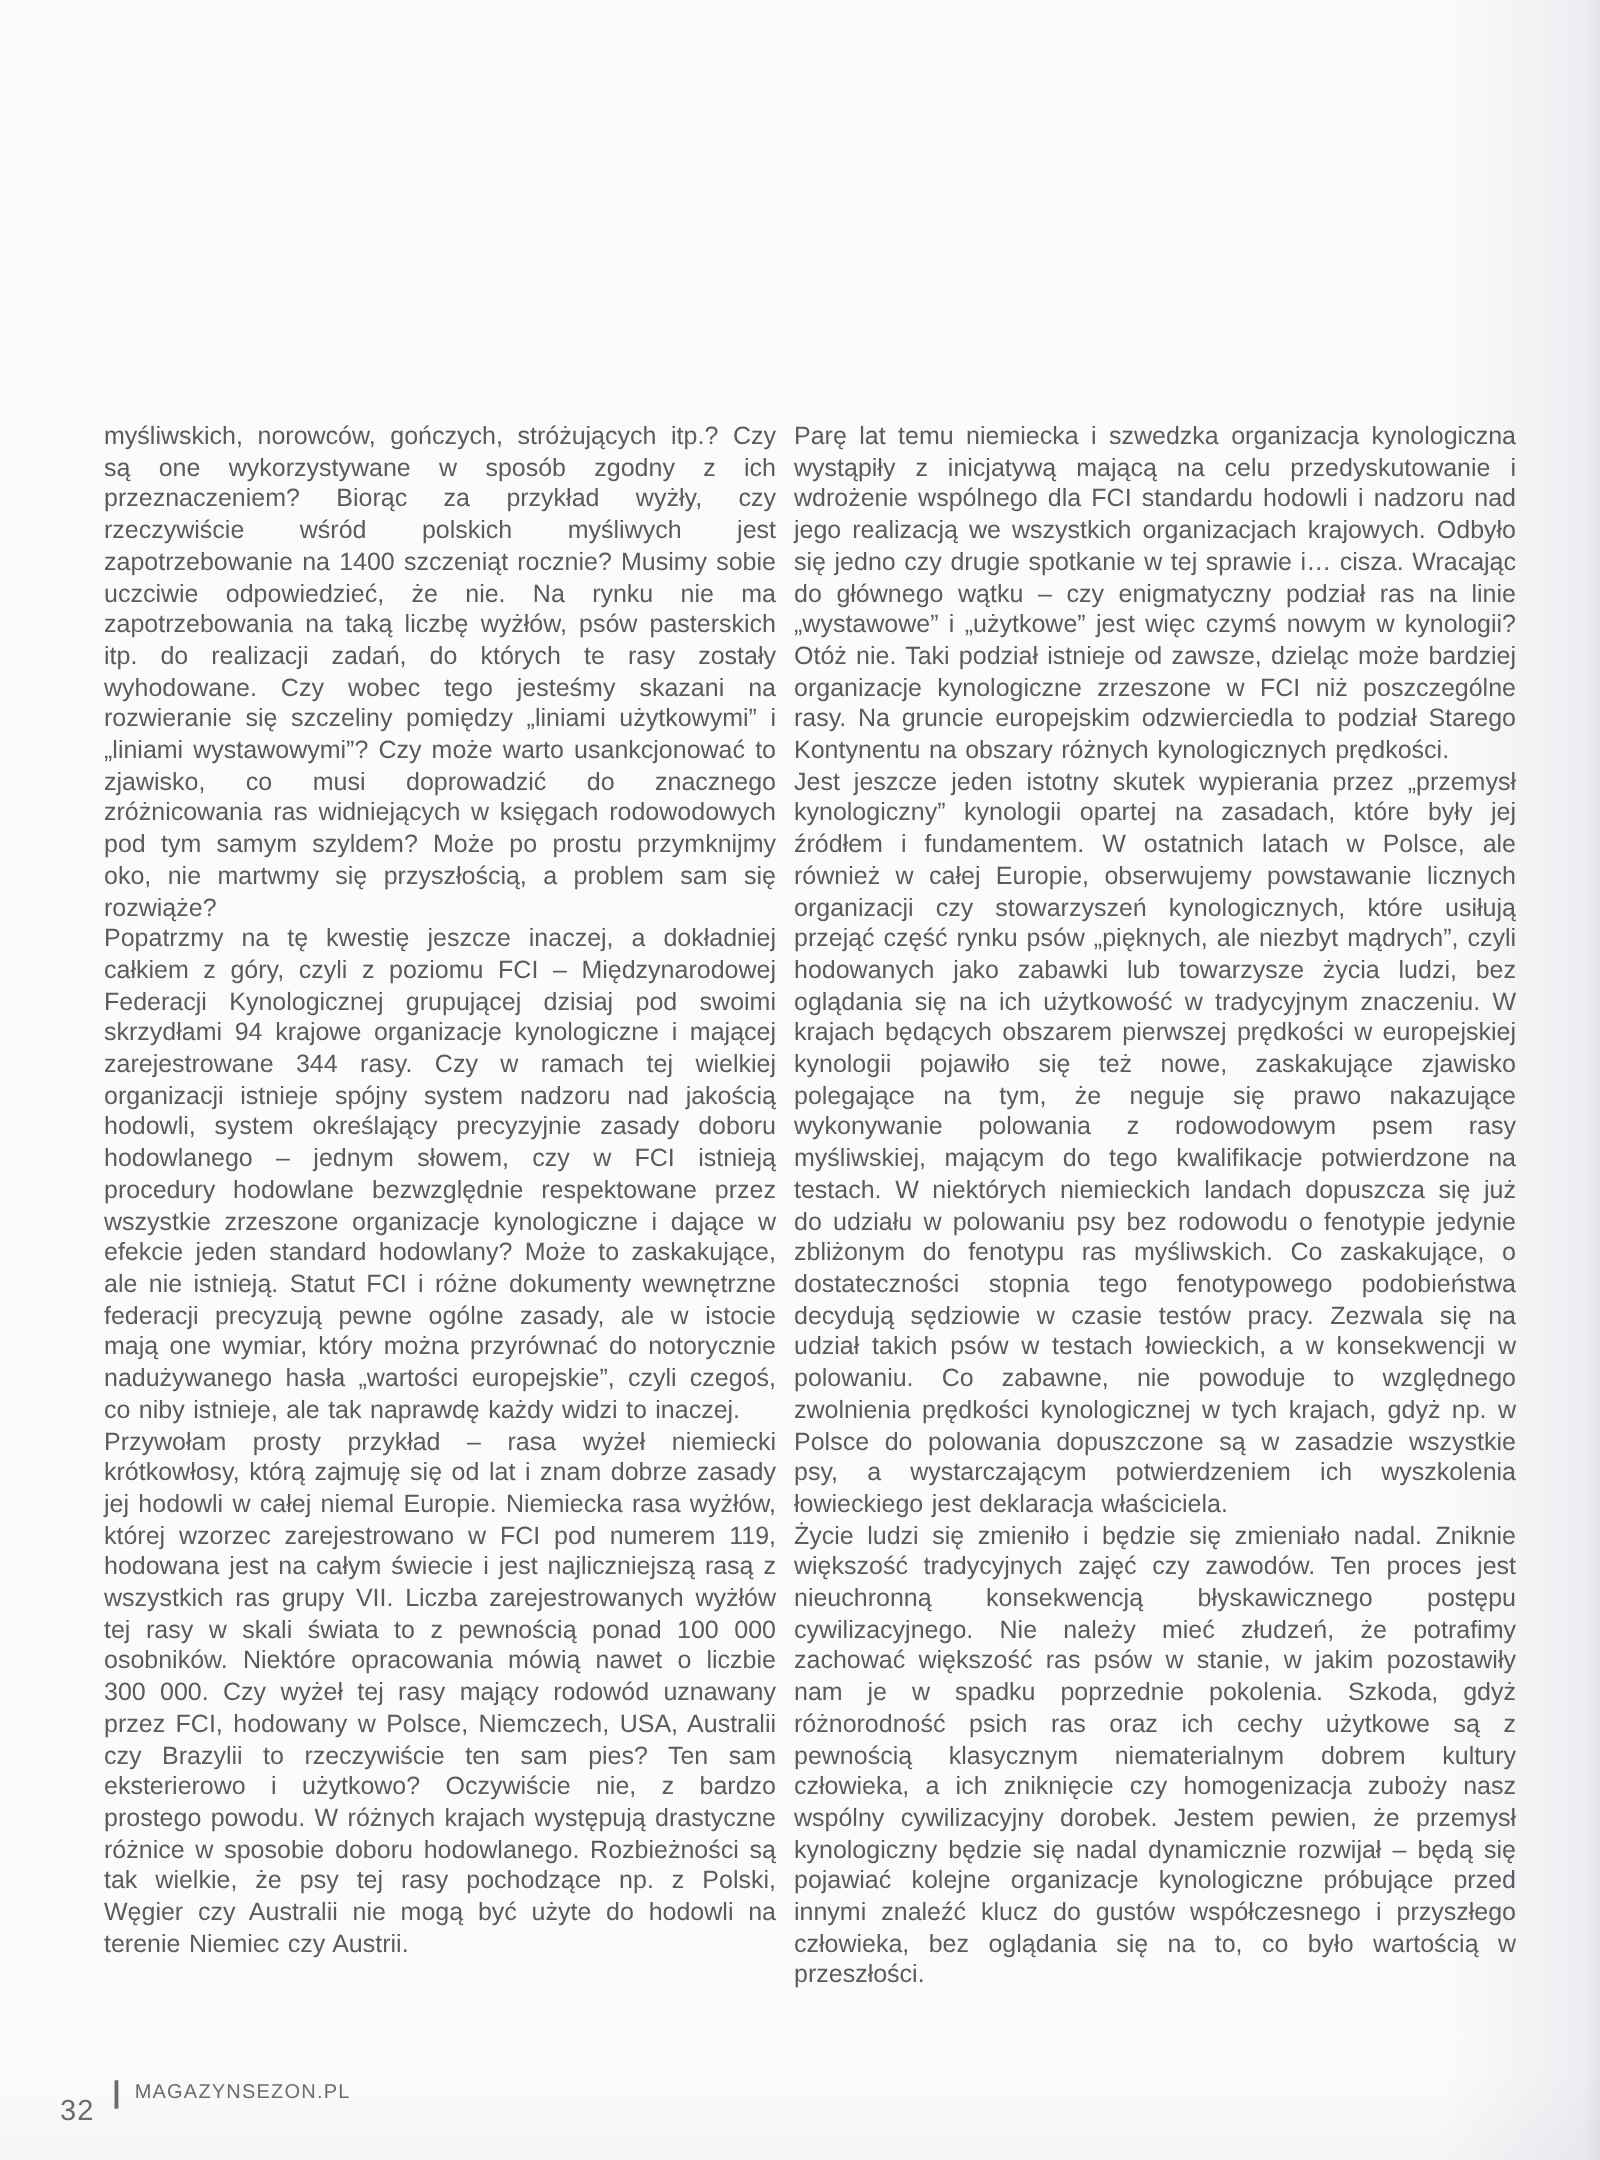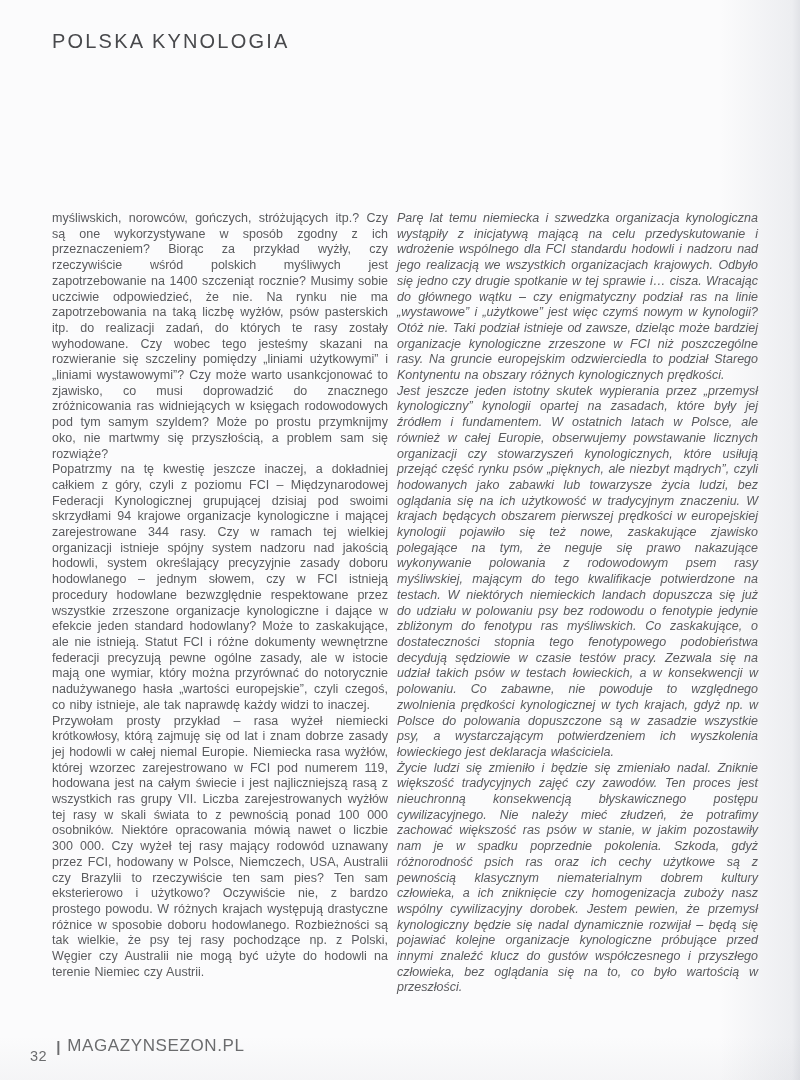--- a/index.html
+++ b/index.html
@@ -39,21 +39,21 @@
     gap: 9px;
   }
   .col {
     font-size: 12.5px;
     line-height: 15.7px;
     text-align: justify;
     text-justify: inter-word;
     word-spacing: 0.06em;
   }
   .col.left  { width: 336px; flex: 0 0 336px; }
-  .col.right { flex: 1; font-style: italic; }
+  .col.right { flex: 1; }
   .col p { margin: 0; }
   .page-footer {
     position: absolute;
     left: 30px;
     bottom: 16px;
     display: flex;
     align-items: center;
     color: var(--footer_text, #6b6c6e);
   }
   .page-number {
@@ -61,31 +61,30 @@
     letter-spacing: 0.5px;
     margin-top: 20px;
   }
   .footer-sep {
     font-size: 15px;
     font-weight: 700;
     margin: 0 7px 0 9px;
     color: var(--footer_text, #6b6c6e);
   }
   .site-name {
-    font-size: 17px;
+    font-size: 10px;
     letter-spacing: 0.6px;
     font-weight: 500;
   }
 </style>
 </head>
 <body>
 
 <div class="page">
 
-  <h1 class="masthead">POLSKA KYNOLOGIA</h1>
 
   <div class="columns">
 
     <div class="col left">
       <p>myśliwskich, norowców, gończych, stróżujących itp.? Czy są one wykorzystywane w sposób zgodny z ich przeznaczeniem? Biorąc za przykład wyżły, czy rzeczywiście wśród polskich myśliwych jest zapotrzebowanie na 1400 szczeniąt rocznie? Musimy sobie uczciwie odpowiedzieć, że nie. Na rynku nie ma zapotrzebowania na taką liczbę wyżłów, psów pasterskich itp. do realizacji zadań, do których te rasy zostały wyhodowane. Czy wobec tego jesteśmy skazani na rozwieranie się szczeliny pomiędzy „liniami użytkowymi” i „liniami wystawowymi”? Czy może warto usankcjonować to zjawisko, co musi doprowadzić do znacznego zróżnicowania ras widniejących w księgach rodowodowych pod tym samym szyldem? Może po prostu przymknijmy oko, nie martwmy się przyszłością, a problem sam się rozwiąże?</p>
       <p>Popatrzmy na tę kwestię jeszcze inaczej, a dokładniej całkiem z góry, czyli z poziomu FCI – Międzynarodowej Federacji Kynologicznej grupującej dzisiaj pod swoimi skrzydłami 94 krajowe organizacje kynologiczne i mającej zarejestrowane 344 rasy. Czy w ramach tej wielkiej organizacji istnieje spójny system nadzoru nad jakością hodowli, system określający precyzyjnie zasady doboru hodowlanego – jednym słowem, czy w FCI istnieją procedury hodowlane bezwzględnie respektowane przez wszystkie zrzeszone organizacje kynologiczne i dające w efekcie jeden standard hodowlany? Może to zaskakujące, ale nie istnieją. Statut FCI i różne dokumenty wewnętrzne federacji precyzują pewne ogólne zasady, ale w istocie mają one wymiar, który można przyrównać do notorycznie nadużywanego hasła „wartości europejskie”, czyli czegoś, co niby istnieje, ale tak naprawdę każdy widzi to inaczej.</p>
       <p>Przywołam prosty przykład – rasa wyżeł niemiecki krótkowłosy, którą zajmuję się od lat i znam dobrze zasady jej hodowli w całej niemal Europie. Niemiecka rasa wyżłów, której wzorzec zarejestrowano w FCI pod numerem 119, hodowana jest na całym świecie i jest najliczniejszą rasą z wszystkich ras grupy VII. Liczba zarejestrowanych wyżłów tej rasy w skali świata to z pewnością ponad 100 000 osobników. Niektóre opracowania mówią nawet o liczbie 300 000. Czy wyżeł tej rasy mający rodowód uznawany przez FCI, hodowany w Polsce, Niemczech, USA, Australii czy Brazylii to rzeczywiście ten sam pies? Ten sam eksterierowo i użytkowo? Oczywiście nie, z bardzo prostego powodu. W różnych krajach występują drastyczne różnice w sposobie doboru hodowlanego. Rozbieżności są tak wielkie, że psy tej rasy pochodzące np. z Polski, Węgier czy Australii nie mogą być użyte do hodowli na terenie Niemiec czy Austrii.</p>
     </div>
 
     <div class="col right">

